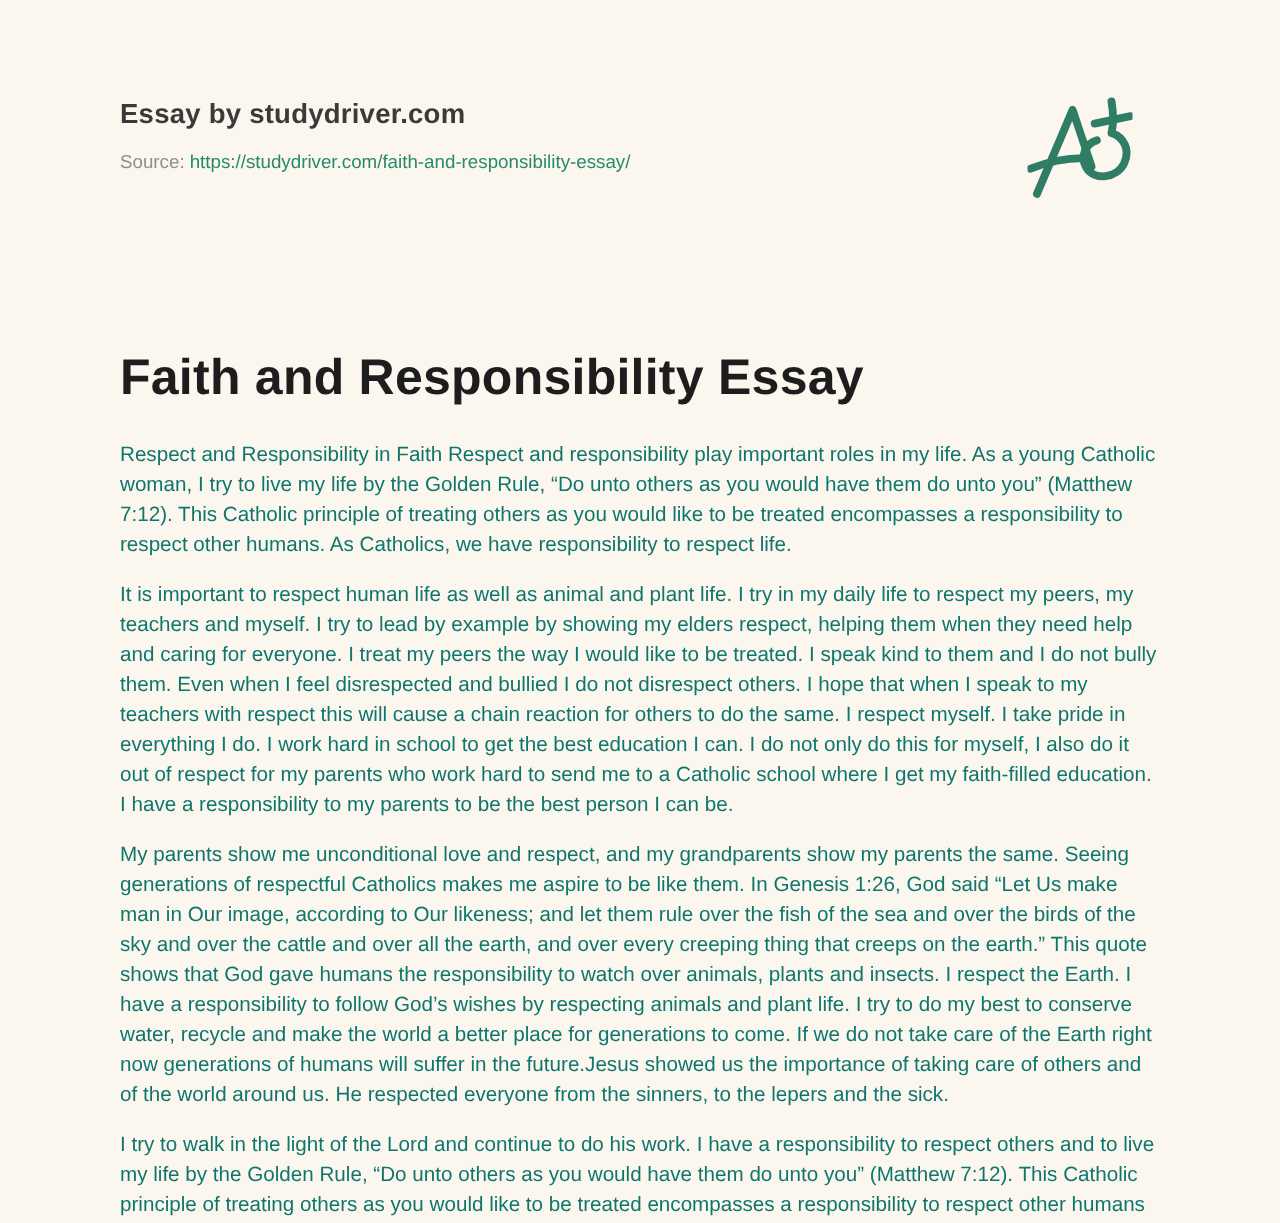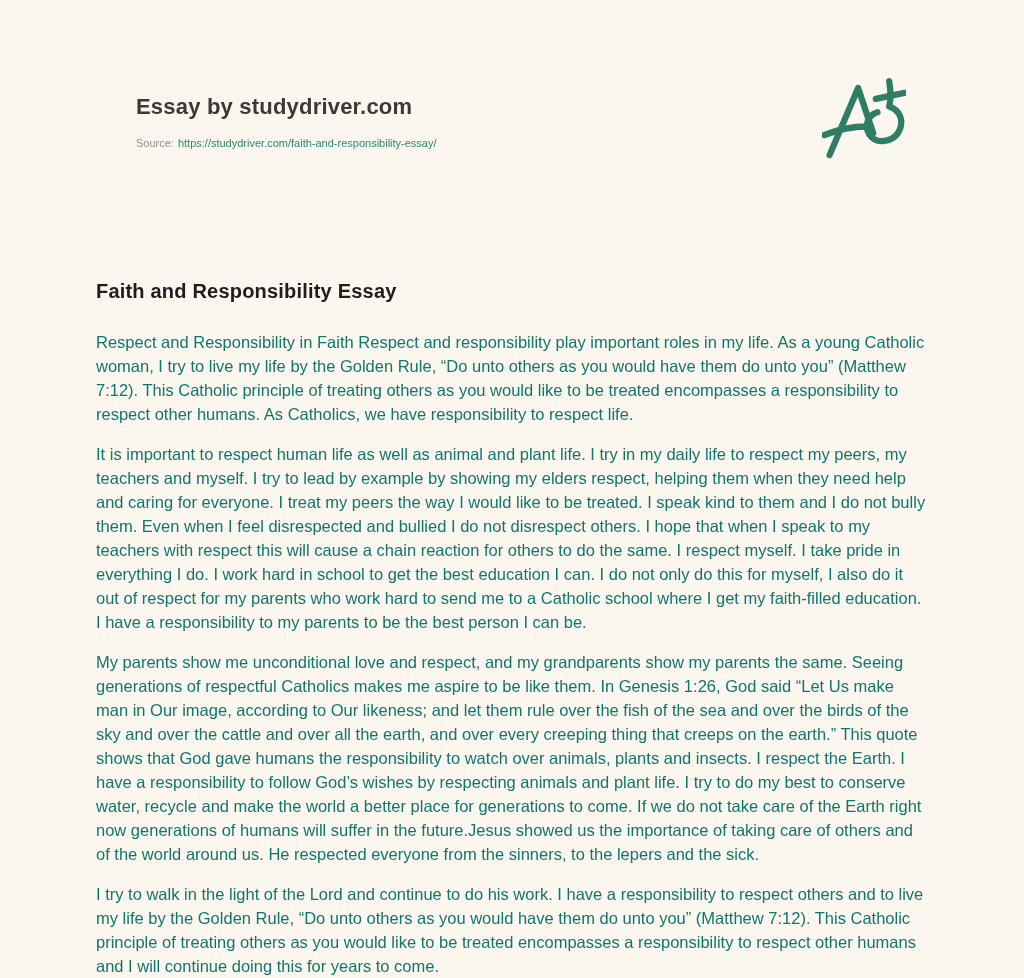--- a/index.html
+++ b/index.html
@@ -13,52 +13,51 @@
   }
   .page {
     width: 1024px;
     height: 978px;
     padding: 72px 96px 0 96px;
     overflow: hidden;
   }
   .header-row {
     display: flex;
     justify-content: space-between;
-    align-items: center;
-    margin-left: 40px;
+    align-items: flex-start;
   }
   .site-heading {
     margin: 6px 0 0 0;
     font-size: 22px;
     font-weight: 700;
     color: #3a3a3a;
     letter-spacing: 0.2px;
   }
   .source-line {
     margin-top: 17px;
-    font-size: 11px;
+    font-size: 15px;
     color: #8e8e8e;
   }
   .source-line a {
     color: #278a6d;
     text-decoration: none;
     margin-left: 4px;
     cursor: pointer;
   }
   .logo {
     width: 84px;
     height: 90px;
     margin-right: 22px;
     margin-top: 2px;
     flex: 0 0 auto;
   }
   .logo svg { width: 100%; height: 100%; display: block; }
   .essay-title {
     margin: 116px 0 27px 0;
-    font-size: 20px;
+    font-size: 40px;
     font-weight: 700;
     color: #1d1d1d;
     letter-spacing: 0.2px;
   }
   .essay-body p {
     margin: 0 0 16px 0;
     font-size: 16.5px;
     line-height: 24px;
     color: #0f766e;
     text-align: left;

